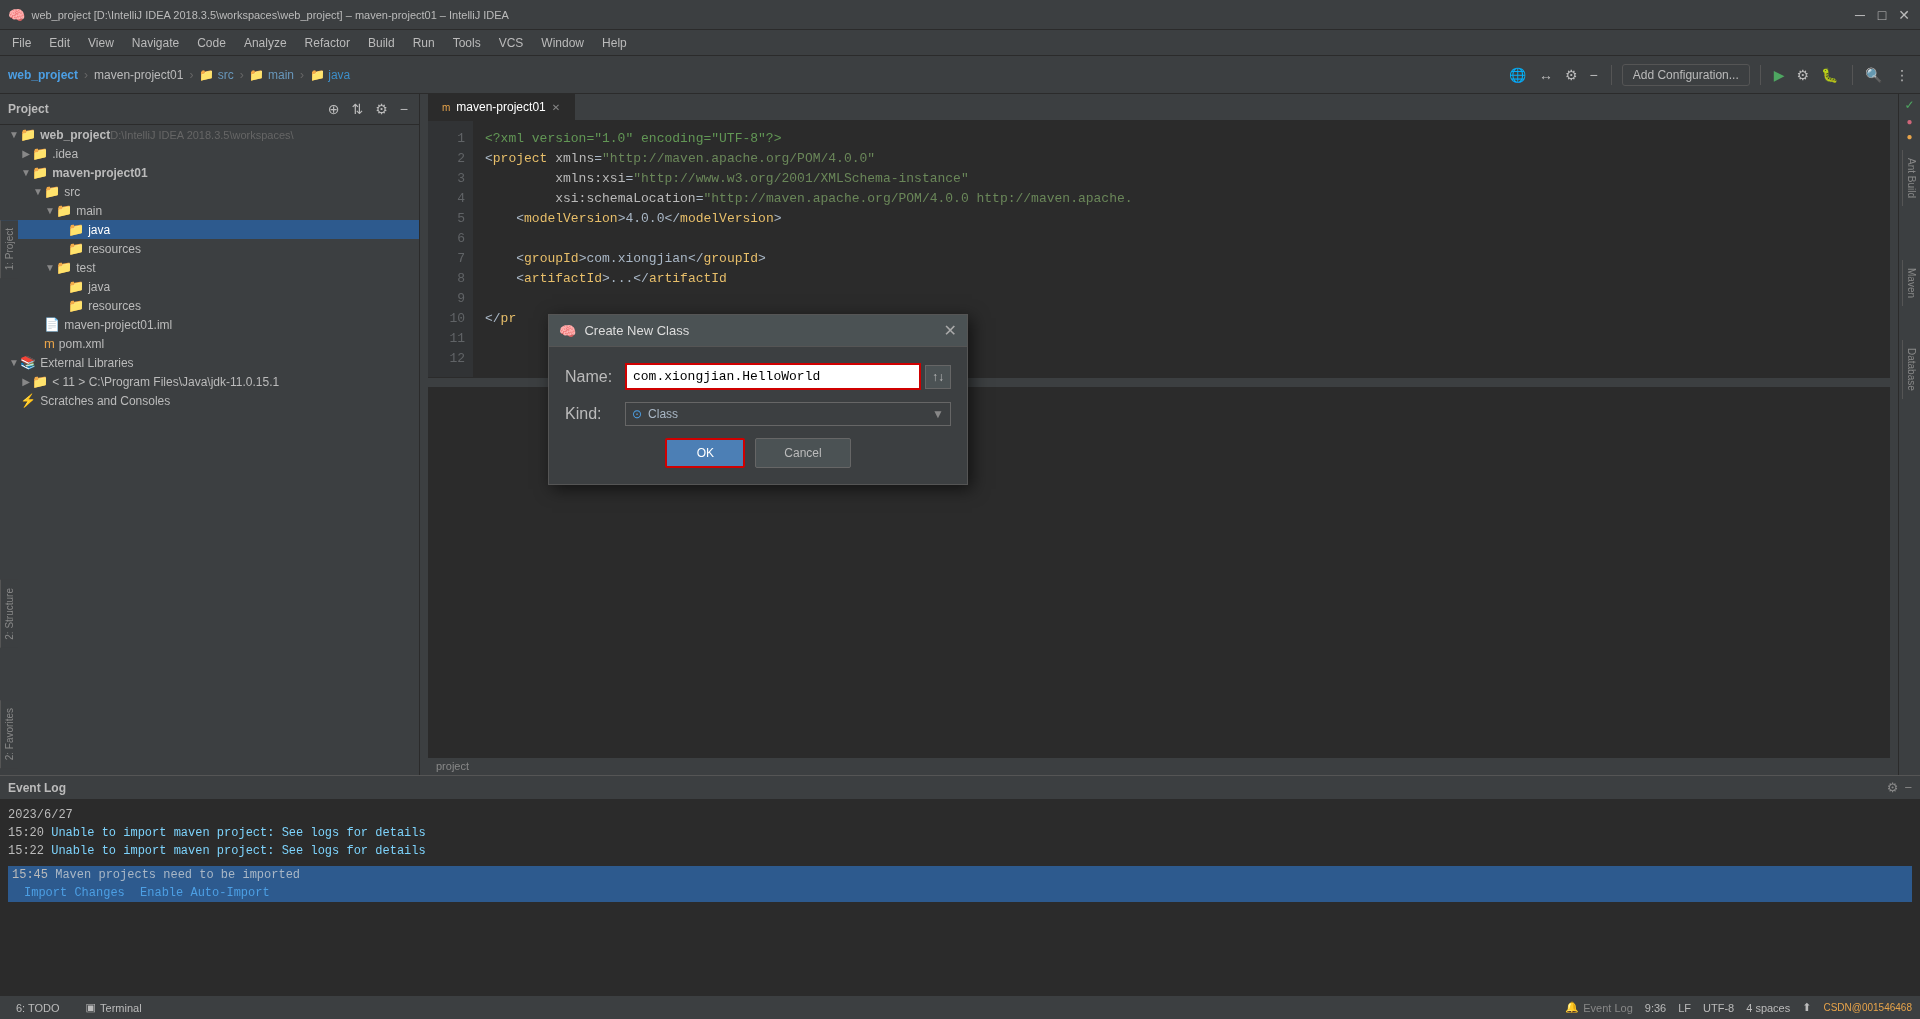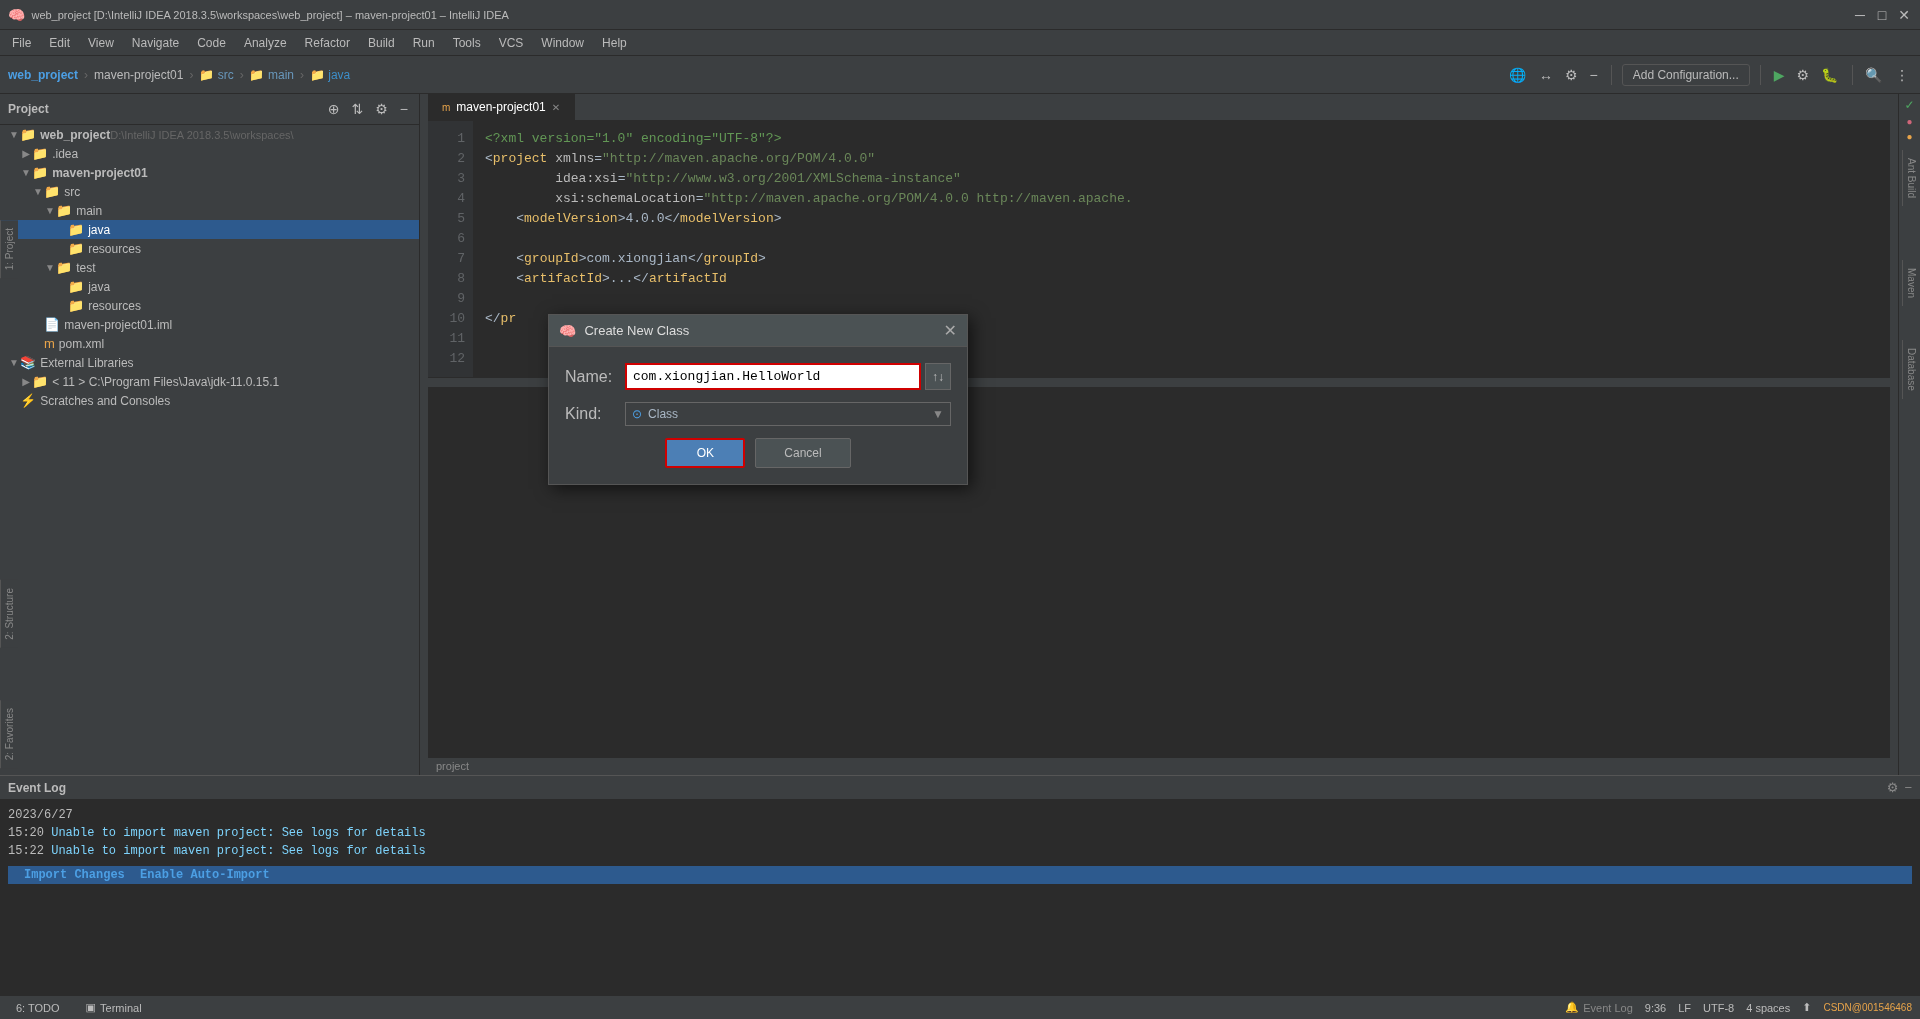--- a/index.html
+++ b/index.html
@@ -132,21 +132,21 @@
       gap: 8px;
     }
     .panel-title { font-size: 12px; color: #bbb; font-weight: bold; }
     .panel-icons { margin-left: auto; display: flex; gap: 6px; }
     .panel-icon { color: #888; font-size: 13px; cursor: pointer; }
 
     .log-content { padding: 8px; font-family: 'Courier New', monospace; font-size: 12px; overflow-y: auto; flex: 1; }
     .log-date { color: #bbb; }
     .log-error { color: #7dd3fc; cursor: pointer; text-align: center; }
     .log-highlighted { background: #2d5a8e; display: block; padding: 2px 4px; }
-    .log-link { color: #4c9fe4; cursor: pointer; text-decoration: none; font-weight: bold; }
+    .log-link { color: #4c9fe4; cursor: pointer; text-decoration: none; }
 
     
     #modal-overlay {
       position: fixed;
       top: 0; left: 0; right: 0; bottom: 0;
       z-index: 1000;
       pointer-events: none;
     }
     #modal-dialog {
       position: absolute;
@@ -165,21 +165,21 @@
       display: flex;
       align-items: center;
       gap: 8px;
       border-bottom: 1px solid #555;
     }
     #modal-title-bar .title { font-size: 13px; color: #ddd; flex: 1; }
     #modal-title-bar .close-btn { color: #aaa; cursor: pointer; font-size: 16px; }
     #modal-body { padding: 16px; }
     .form-row { display: flex; align-items: center; margin-bottom: 12px; }
     .form-label { width: 60px; color: #bbb; font-size: 16px; }
-    .form-input-wrap { flex: 1; display: flex; }
+    .form-input-wrap { flex: 1; display: flex; align-items: center; }
     .name-input {
       flex: 1;
       background: #fff;
       color: #000;
       border: 2px solid #cf0000;
       padding: 4px 6px;
       font-size: 13px;
       font-family: 'Courier New', monospace;
       outline: none;
     }
@@ -457,21 +457,21 @@
         <span class="tab-close">✕</span>
       </div>
     </div>
     <div id="code-container">
       <div class="code-area">
         <div class="line-numbers">
           1<br>2<br>3<br>4<br>5<br>6<br>7<br>8<br>9<br>10<br>11<br>12
         </div>
         <div class="code-content"><span class="version-decl">&lt;?xml version="1.0" encoding="UTF-8"?&gt;</span>
 <span class="bracket">&lt;</span><span class="tag">project</span> <span class="attr">xmlns</span>=<span class="val">"http://maven.apache.org/POM/4.0.0"</span>
-         <span class="attr">idea:xsi</span>=<span class="val">"http://www.w3.org/2001/XMLSchema-instance"</span>
+         <span class="attr">xmlns:xsi</span>=<span class="val">"http://www.w3.org/2001/XMLSchema-instance"</span>
          <span class="attr">xsi:schemaLocation</span>=<span class="val">"http://maven.apache.org/POM/4.0.0 http://maven.apache.</span>
     <span class="bracket">&lt;</span><span class="tag">modelVersion</span><span class="bracket">&gt;</span><span class="plain">4.0.0</span><span class="bracket">&lt;/</span><span class="tag">modelVersion</span><span class="bracket">&gt;</span>
 
     <span class="bracket">&lt;</span><span class="tag">groupId</span><span class="bracket">&gt;</span><span class="plain">com.xiongjian</span><span class="bracket">&lt;/</span><span class="tag">groupId</span><span class="bracket">&gt;</span>
     <span class="bracket">&lt;</span><span class="tag">artifactId</span><span class="bracket">&gt;</span><span class="plain">...</span><span class="bracket">&lt;/</span><span class="tag">artifactId</span>
 
 <span class="bracket">&lt;/</span><span class="tag">pr</span></div>
       </div>
       <div style="height:10px; background:#3c3f41; border-top:1px solid #2b2b2b;"></div>
     </div>
@@ -502,20 +502,24 @@
     </div>
     <div style="margin-top:4px;">
       <span style="color:#bbb;margin-top:8px;">15:20</span>
       <span class="log-error"> Unable to import maven project: See logs for details</span>
     </div>
     <div style="margin-top:4px;">
       <span style="color:#bbb;">15:22</span>
       <span class="log-error"> Unable to import maven project: See logs for details</span>
     </div>
     <div style="margin-top:8px;">
+      <span class="log-highlighted">
+        <span style="color:#bbb;">15:45</span>
+        <span style="color:#a9b7c6;"> Maven projects need to be imported</span>
+      </span>
       <span class="log-highlighted" style="padding-left:16px;">
         <a class="log-link">Import Changes</a>
         <span style="color:#888;"> </span>
         <a class="log-link" style="margin-left:8px;">Enable Auto-Import</a>
       </span>
     </div>
   </div>
 </div>
 
 <div id="status-bar">

